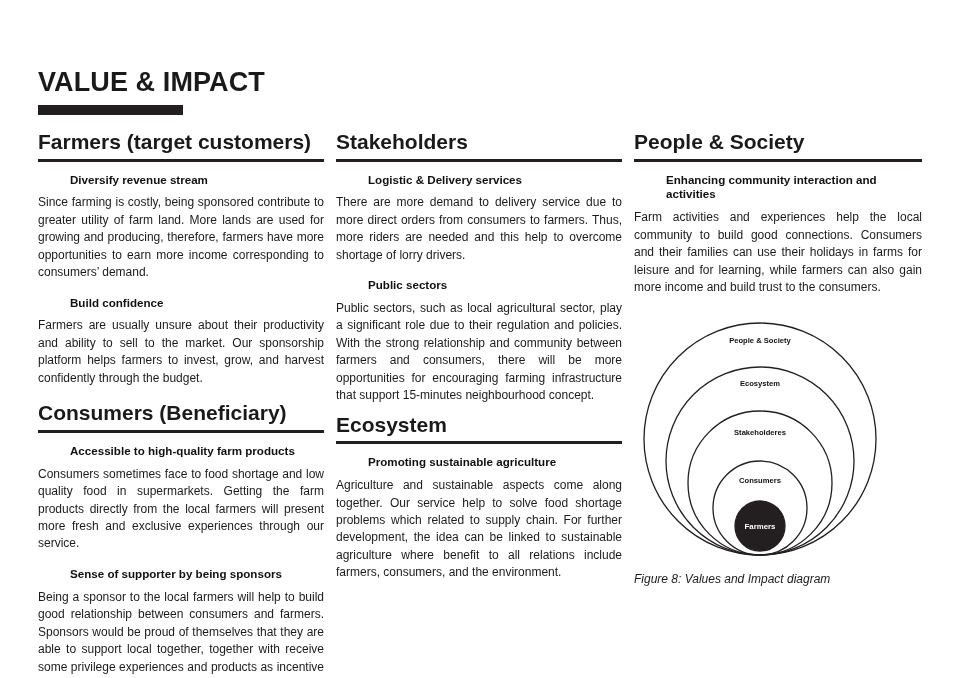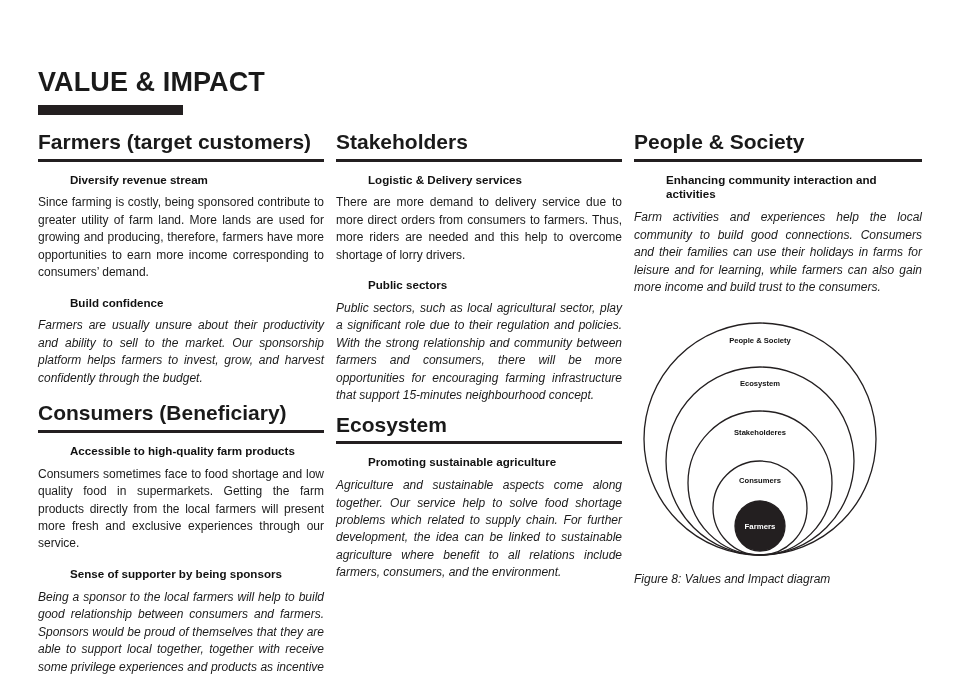--- a/index.html
+++ b/index.html
@@ -87,21 +87,21 @@
     padding-left: 32px;
   }
   .body-text {
     font-size: 12px;
     line-height: 1.455;
     color: #1b1b1b;
     text-align: justify;
     margin: 0 0 14px 0;
     hyphens: auto;
   }
-  .body-text:last-child { margin-bottom: 0; font-style: italic; }
+  .body-text:last-child { margin-bottom: 0; }
   .spacer-md { height: 12px; }
   .spacer-sm { height: 6px; }
 
   
   .diagram-wrap {
     position: relative;
     margin-top: 26px;
     width: 288px;
     height: 250px;
   }

